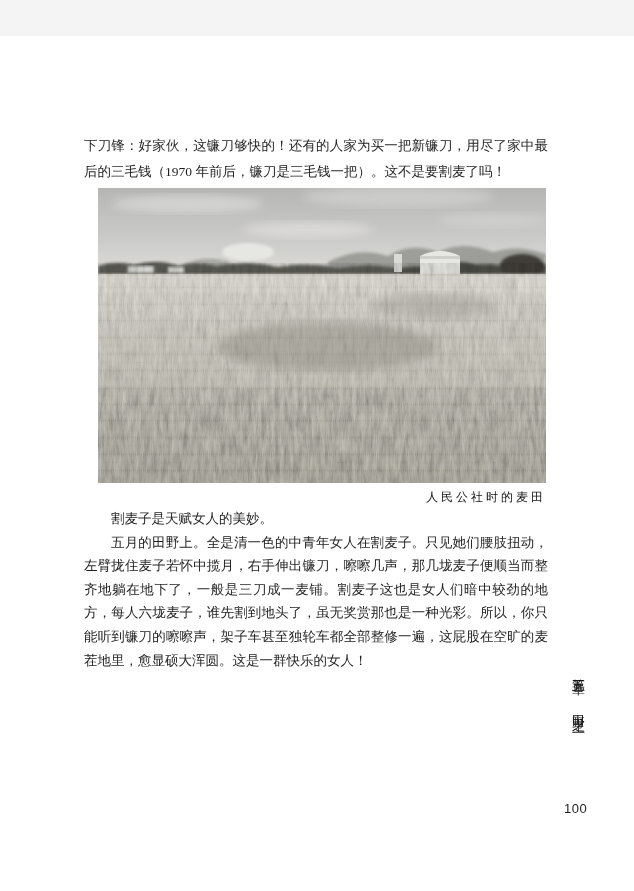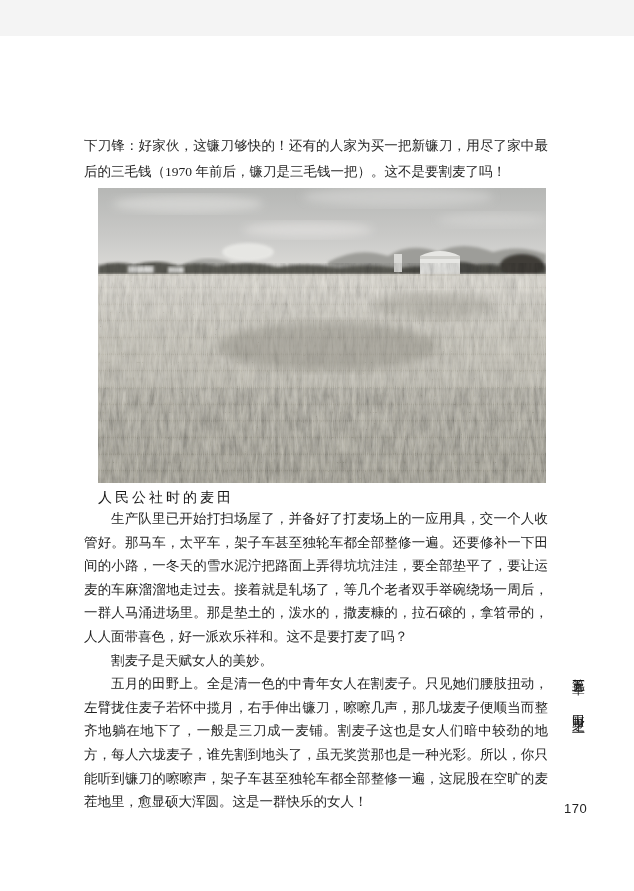--- a/index.html
+++ b/index.html
@@ -17,22 +17,22 @@
   }
   .para-continued{
     position:absolute;left:84px;top:97px;width:464px;line-height:25.5px;
   }
   .photo-figure{
     position:absolute;left:98px;top:152px;width:448px;height:295px;margin:0;
     overflow:hidden;background:#c9c9c6;
   }
   .photo-figure svg{display:block;}
   .caption{
-    position:absolute;left:98px;top:453px;width:448px;text-align:left;
-    font-size:14px;letter-spacing:3px;color:#161616;
+    position:absolute;left:98px;top:453px;width:448px;text-align:right;
+    font-size:12px;letter-spacing:3px;color:#161616;
   }
   .body-text{position:absolute;left:84px;top:471px;width:464px;}
   .body-text .para{text-indent:2em;}
   .chapter-marker{
     position:absolute;left:569px;top:632px;height:130px;
     writing-mode:vertical-rl;text-orientation:upright;
     font-size:13px;letter-spacing:2px;color:#161616;
     font-family:"Liberation Sans","DejaVu Sans",sans-serif;
   }
   .chapter-marker .chapter-label{margin-inline-end:13px;}
@@ -113,25 +113,24 @@
       <rect x="0" y="98" width="448" height="197" filter="url(#tex2)" opacity="0.3" style="mix-blend-mode:screen"></rect>
       <ellipse cx="230" cy="158" rx="110" ry="24" fill="#7b7970" opacity="0.35" filter="url(#soft)"></ellipse>
       <ellipse cx="335" cy="118" rx="60" ry="13" fill="#8a887e" opacity="0.3" filter="url(#soft)"></ellipse>
       <rect x="0" y="205" width="448" height="90" filter="url(#tex1)" opacity="0.32" style="mix-blend-mode:multiply"></rect>
     </svg>
   </figure>
 
   <div class="caption">人民公社时的麦田</div>
 
   <div class="body-text">
-    <p class="para">生产队里已开始打扫场屋了，并备好了打麦场上的一应用具，交一个人收管好。那马车，太平车，架子车甚至独轮车都全部整修一遍。还要修补一下田间的小路，一冬天的雪水泥泞把路面上弄得坑坑洼洼，要全部垫平了，要让运麦的车麻溜溜地走过去。接着就是轧场了，等几个老者双手举碗绕场一周后，一群人马涌进场里。那是垫土的，泼水的，撒麦糠的，拉石磙的，拿笤帚的，人人面带喜色，好一派欢乐祥和。这不是要打麦了吗？</p>
     <p class="para">割麦子是天赋女人的美妙。</p>
     <p class="para">五月的田野上。全是清一色的中青年女人在割麦子。只见她们腰肢扭动，左臂拢住麦子若怀中揽月，右手伸出镰刀，嚓嚓几声，那几垅麦子便顺当而整齐地躺在地下了，一般是三刀成一麦铺。割麦子这也是女人们暗中较劲的地方，每人六垅麦子，谁先割到地头了，虽无奖赏那也是一种光彩。所以，你只能听到镰刀的嚓嚓声，架子车甚至独轮车都全部整修一遍，这屁股在空旷的麦茬地里，愈显硕大浑圆。这是一群快乐的女人！</p>
   </div>
 
   <div class="chapter-marker">
     <span class="chapter-label">第五章</span>
     <span class="chapter-title">田野之上</span>
   </div>
 
-  <div class="page-number">170</div>
+  <div class="page-number">100</div>
 
 </div>
 
 </body></html>

